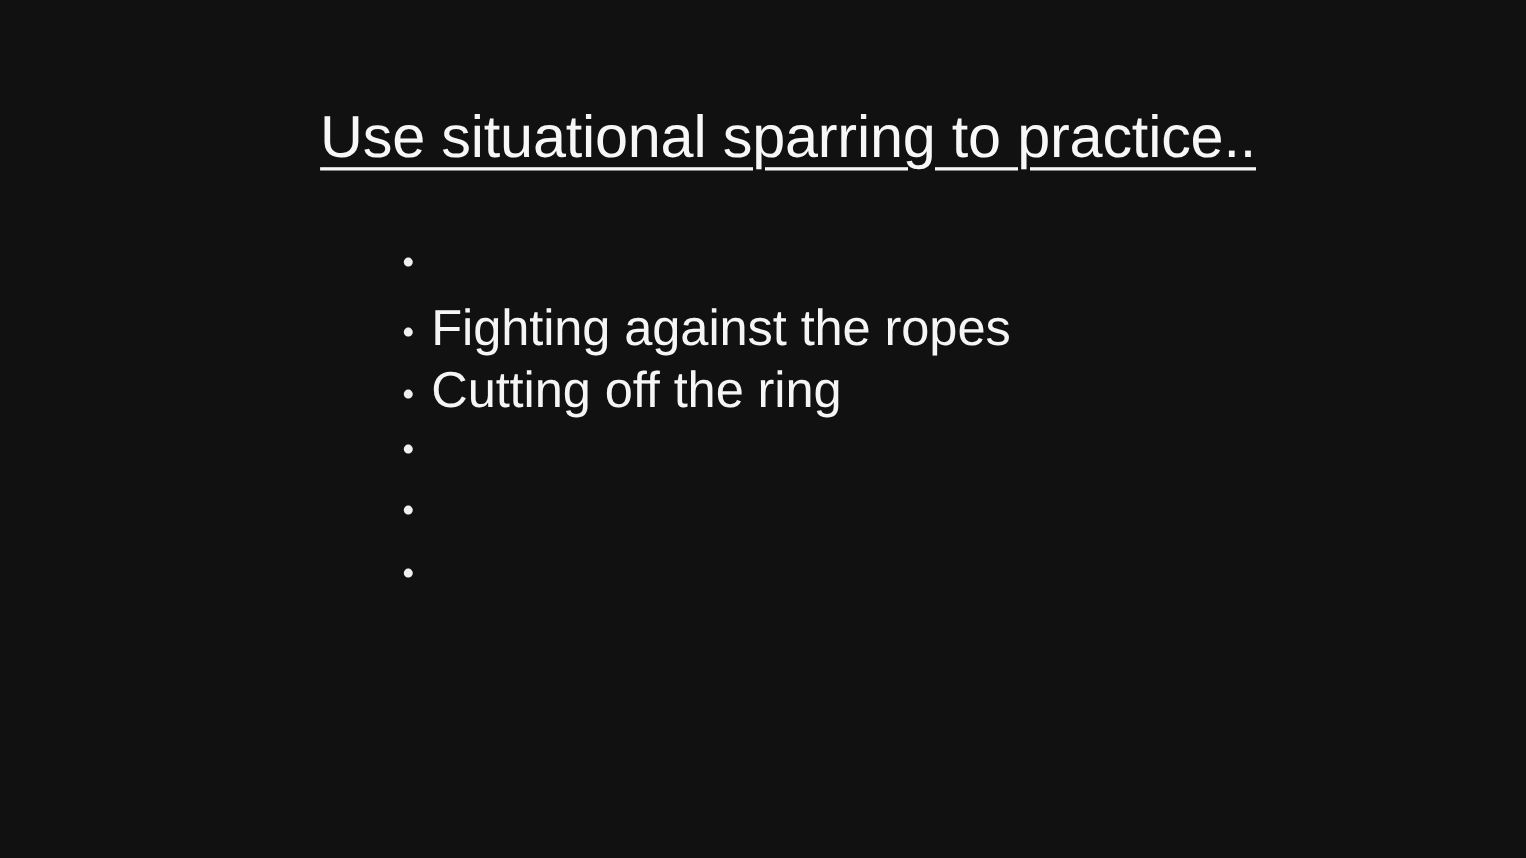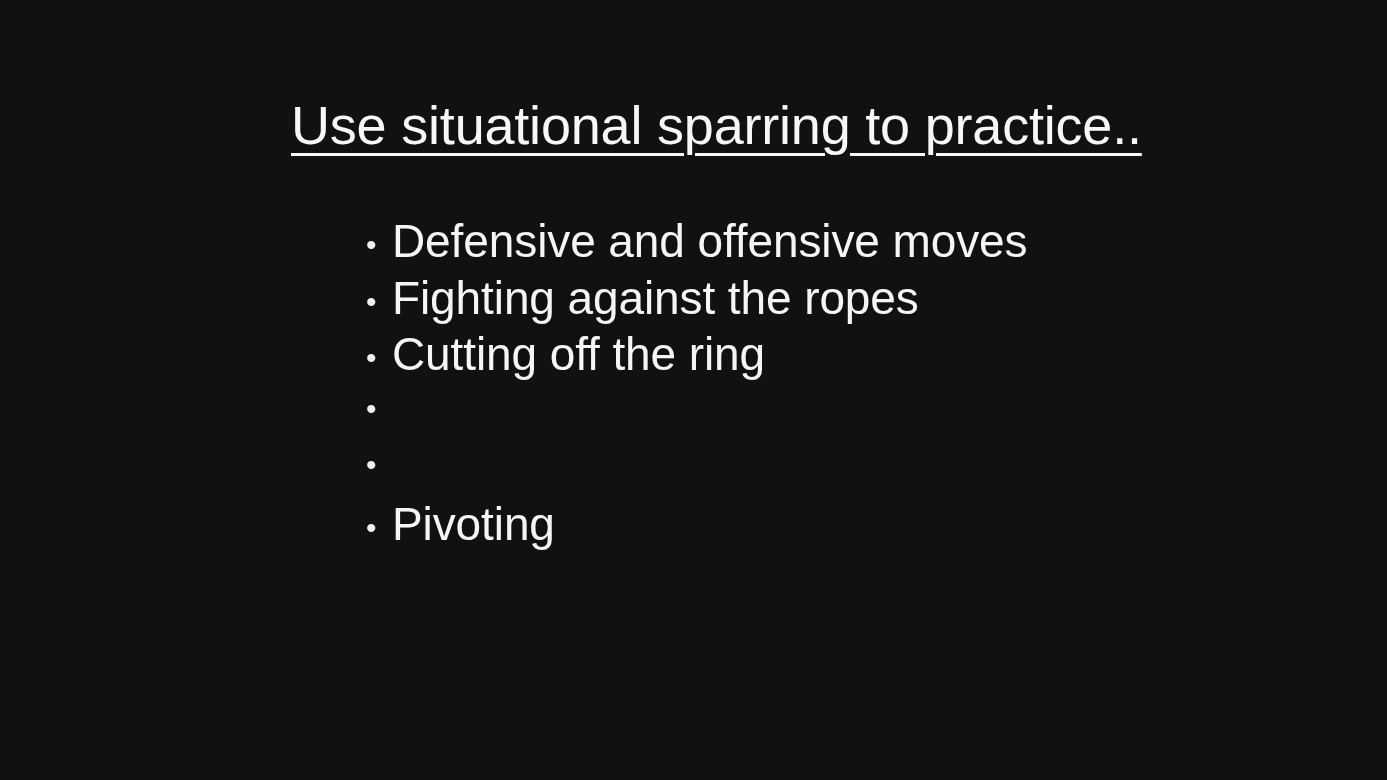--- a/index.html
+++ b/index.html
@@ -87,21 +87,20 @@
 <body>
 
 <div class="slide">
 
   <h1 class="slide-title">Use situational sparring to practice..</h1>
 
   <ul class="bullet-list">
 
     <li class="bullet-item">
       <span class="bullet-marker">•</span>
-      <span class="bullet-text">Defensive and offensive moves</span>
     </li>
 
     <li class="bullet-item">
       <span class="bullet-marker">•</span>
       <span class="bullet-text">Fighting against the ropes</span>
     </li>
 
     <li class="bullet-item">
       <span class="bullet-marker">•</span>
       <span class="bullet-text">Cutting off the ring</span>
@@ -110,18 +109,17 @@
     <li class="bullet-item">
       <span class="bullet-marker">•</span>
     </li>
 
     <li class="bullet-item">
       <span class="bullet-marker">•</span>
     </li>
 
     <li class="bullet-item">
       <span class="bullet-marker">•</span>
-      <span class="bullet-text">Pivoting</span>
     </li>
 
   </ul>
 
 </div>
 
 </body></html>

